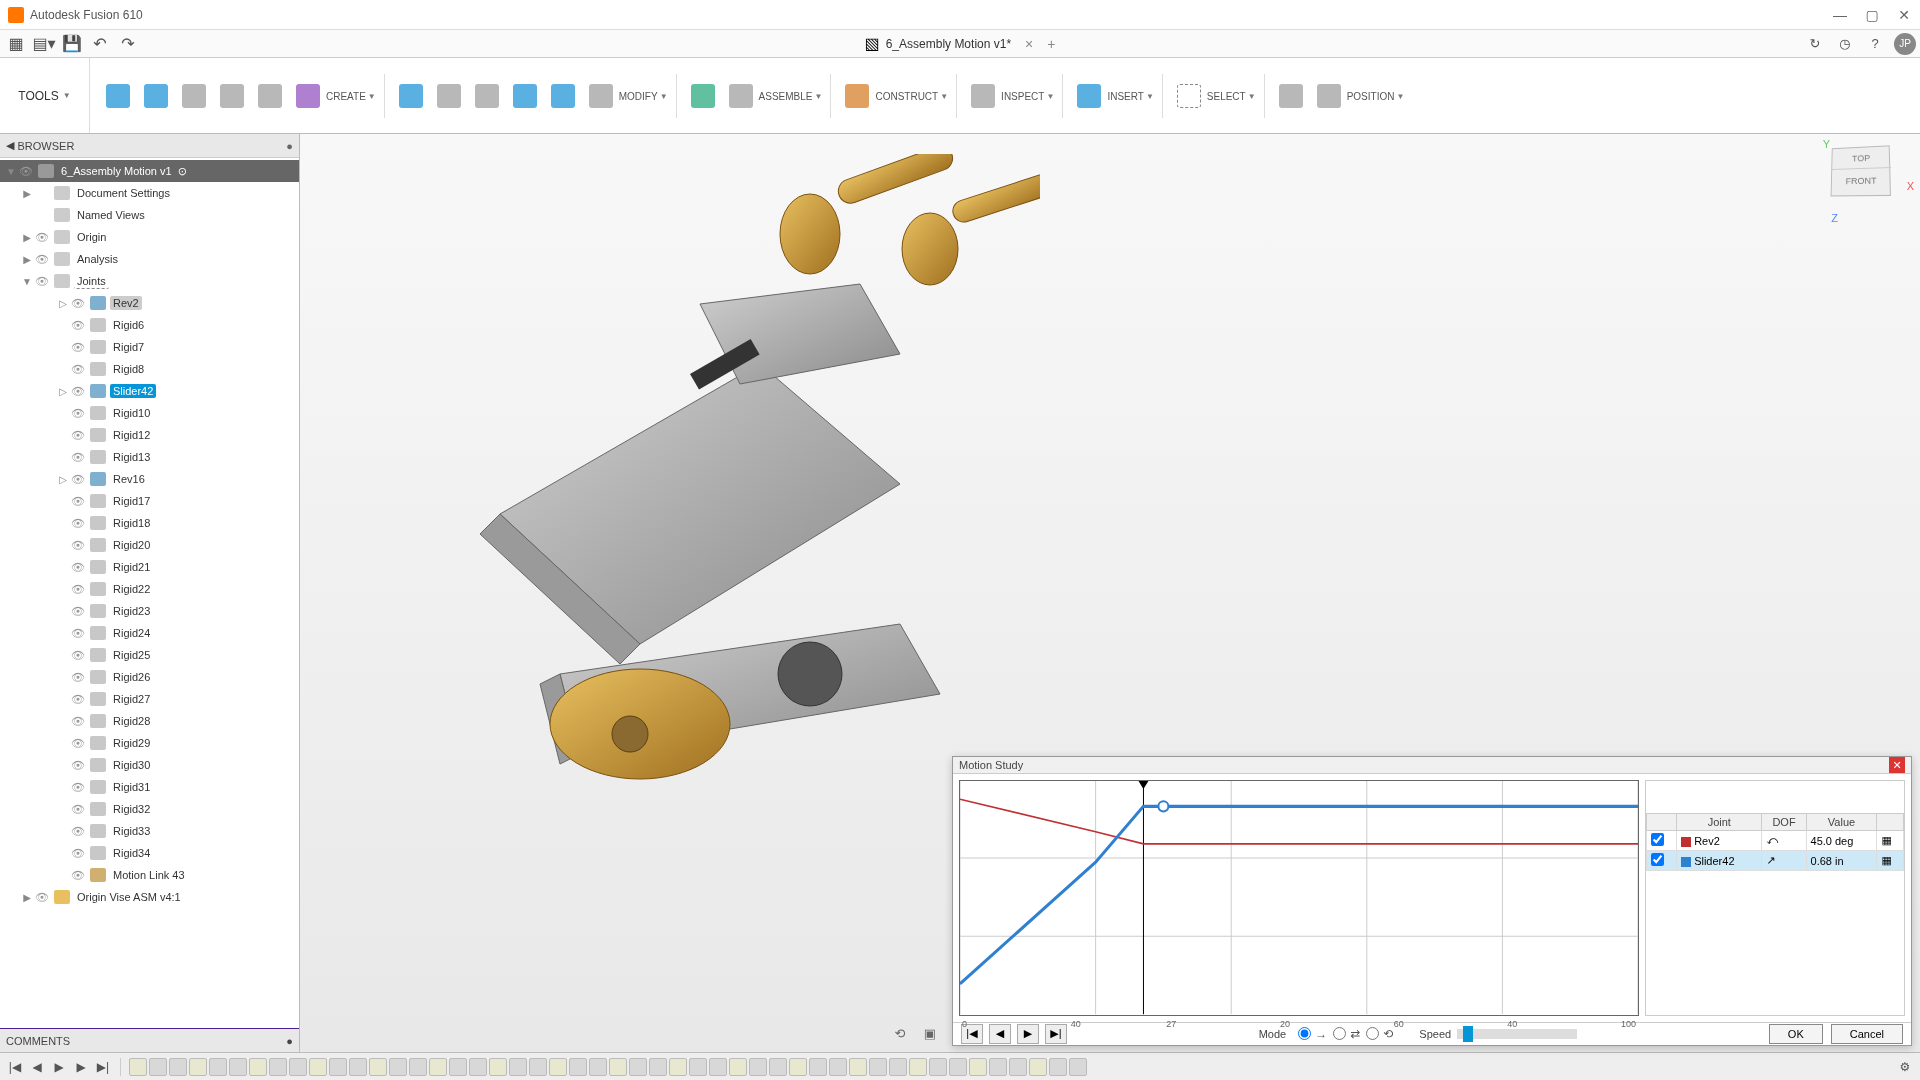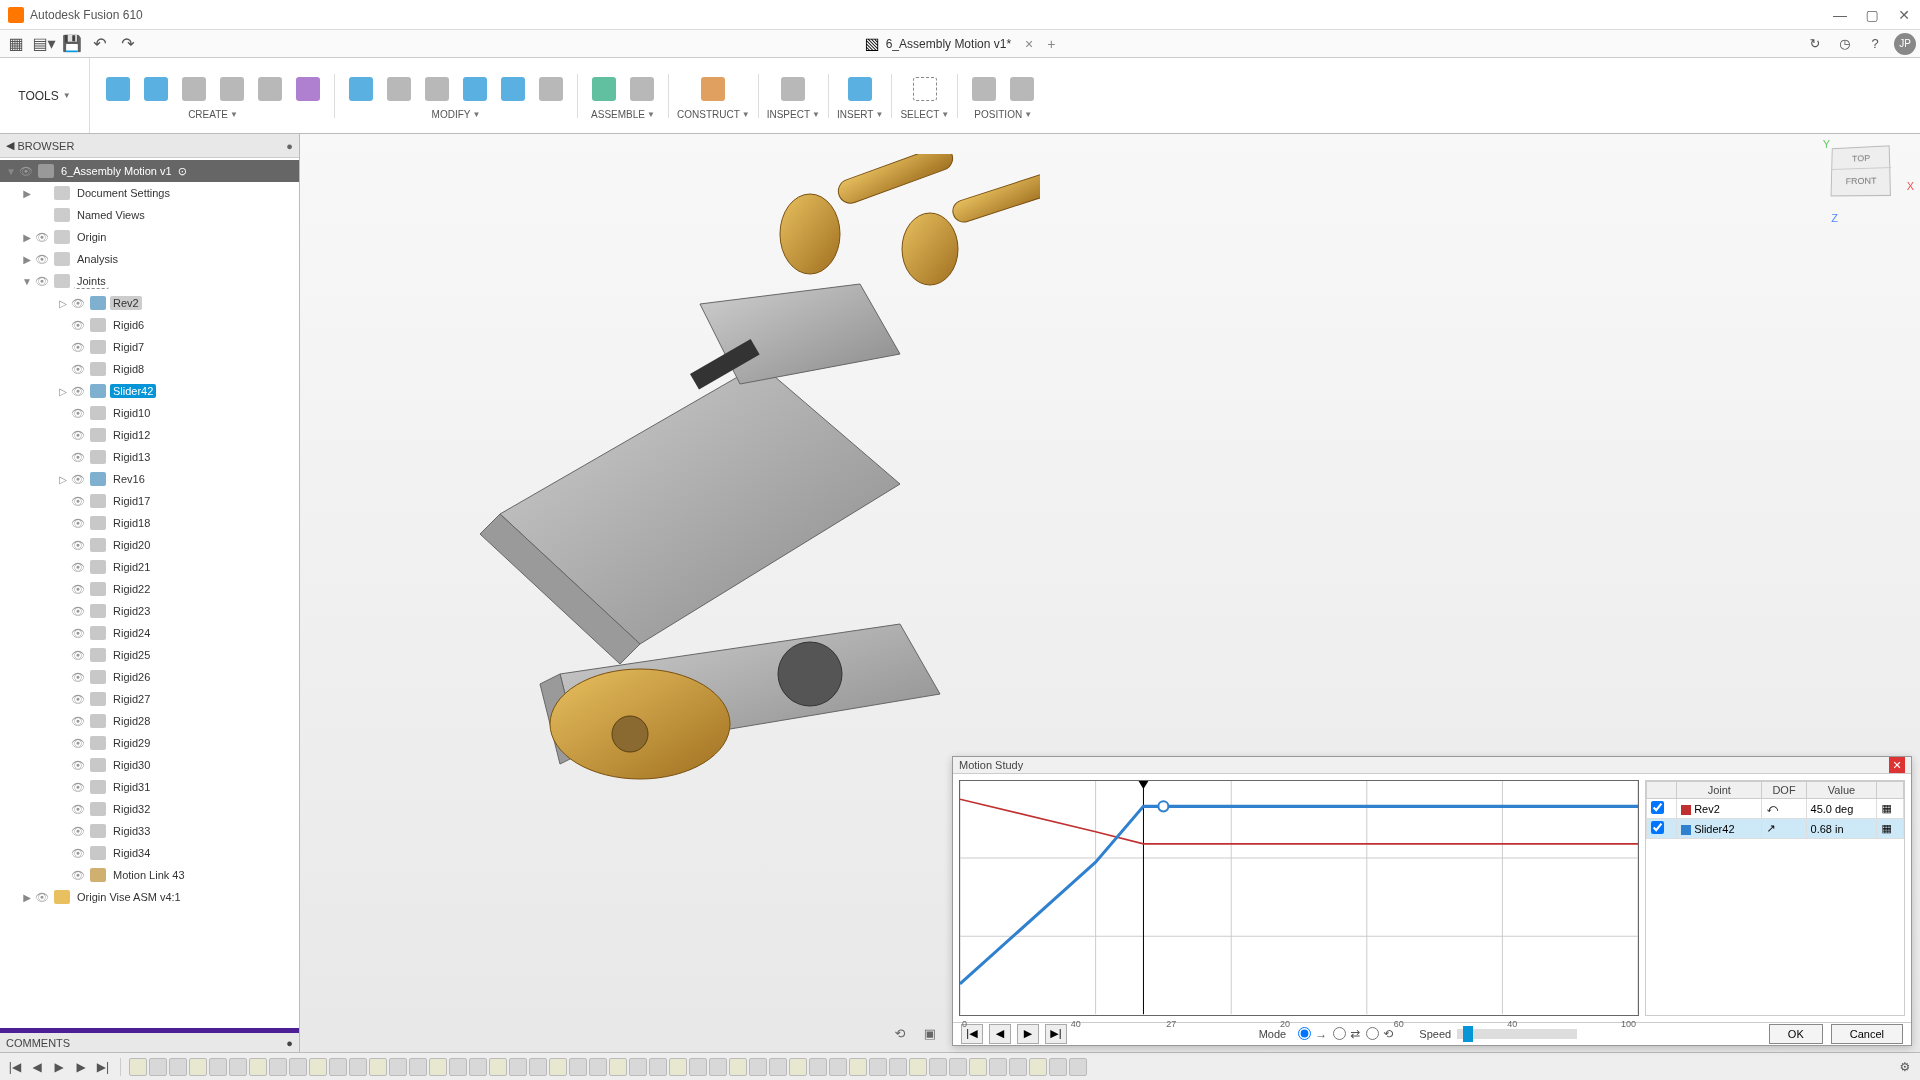--- a/index.html
+++ b/index.html
@@ -23,21 +23,21 @@
 .quickbar .right-icons .avatar { background:#888; color:#fff; font-size:10px; }
 
 
 .ribbon { height: 76px; background: #fff; border-bottom: 1px solid #bbb; display:flex; }
 .workspace-sel { width:90px; border-right:1px solid #ddd; display:flex; align-items:center; justify-content:center; gap:4px; font-size:12px; color:#333; cursor:pointer;}
 .ribbon-tabs-wrap { flex:1; display:flex; flex-direction:column; }
 .ribbon-tabs { height:22px; display:flex; padding-left:20px; gap:24px; align-items:flex-end; }
 .ribbon-tab { font-size:11px; color:#666; padding-bottom:3px; cursor:pointer; }
 .ribbon-tab.active { color:#0696d7; border-bottom:2px solid #0696d7; }
 .ribbon-tools { flex:1; display:flex; align-items:center; padding:0 6px; }
-.tool-group { display:flex; flex-direction:column; align-items:center; padding:0 4px; height:100%; justify-content:center; position:relative; }
+.tool-group { display:flex; flex-direction:row; align-items:center; padding:0 4px; height:100%; justify-content:center; position:relative; }
 .tool-icons { display:flex; gap:2px; }
 .tool-btn { width:36px; height:36px; display:flex; align-items:center; justify-content:center; cursor:pointer; border-radius:3px; }
 .tool-btn .shape { width:24px; height:24px; border-radius:3px; }
 .tool-label { font-size:10px; color:#555; margin-top:2px; display:flex; align-items:center; gap:2px;}
 .caret { font-size:8px; color:#777; }
 .divider { width:1px; height:44px; background:#ddd; margin:0 4px; align-self:center;}
 
 
 .browser { position:absolute; left:0; top:134px; width:300px; bottom:28px; background:#fff; border-right:1px solid #bbb; display:flex; flex-direction:column; z-index:5; }
 .browser-header { height:24px; background:#e8e8e8; border-bottom:1px solid #ccc; display:flex; align-items:center; padding:0 6px; font-size:11px; color:#444; }
@@ -48,21 +48,21 @@
 .tree-row .expander { width:14px; text-align:center; color:#888; font-size:10px;}
 .tree-row .eye { width:16px; color:#999; font-size:11px; text-align:center;}
 .tree-row .nodeicon { width:16px; height:14px; margin:0 4px; border-radius:2px;}
 .tree-row .nodelabel { padding:1px 3px; border-radius:2px;}
 .tree-row.rev2 .nodelabel { background:#ccc; }
 .tree-row.slider42 .nodelabel { background:#0696d7; color:#fff; }
 .indent0 { padding-left: 4px; }
 .indent1 { padding-left: 20px; }
 .indent3 { padding-left: 56px; }
 
-.comments-footer { height:24px; background:#e8e8e8; border-top:5px solid #4c1d95; display:flex; align-items:center; padding:0 6px; font-size:11px; color:#444;}
+.comments-footer { height:24px; background:#e8e8e8; border-top:1px solid #4c1d95; display:flex; align-items:center; padding:0 6px; font-size:11px; color:#444;}
 .comments-footer .collapse-btn { margin-left:auto; cursor:pointer;}
 
 
 .viewport { position:absolute; left:0; right:0; top:134px; bottom:28px; background:linear-gradient(#f8f8f8,#e8e8e8); }
 .viewcube { position:absolute; right:20px; top:12px; width:70px; height:70px; }
 .viewcube .cube { width:60px; height:50px; background:#eee; border:1px solid #bbb; position:relative; transform:perspective(200px) rotateX(10deg) rotateY(-10deg);}
 .viewcube .face { position:absolute; font-size:9px; color:#777; display:flex; align-items:center; justify-content:center;}
 .viewcube .top { width:60px; height:22px; top:0; left:0; border-bottom:1px solid #ccc;}
 .viewcube .front { width:60px; height:28px; bottom:0; left:0;}
 .axis-y { position:absolute; right:90px; top:4px; color:#6c6; font-size:11px;}
@@ -77,21 +77,21 @@
 
 
 .motion-panel { position:absolute; right:8px; bottom:34px; width:960px; height:290px; background:#fff; border:1px solid #999; box-shadow:0 2px 8px rgba(0,0,0,.2); z-index:20; display:flex; flex-direction:column;}
 .motion-titlebar { height:22px; background:#f0f0f0; border-bottom:1px solid #ccc; display:flex; align-items:center; padding:0 6px; font-size:11px; color:#444;}
 .motion-titlebar .close { margin-left:auto; width:16px; height:16px; background:#d33; color:#fff; font-size:11px; display:flex; align-items:center; justify-content:center; cursor:pointer;}
 .motion-body { flex:1; display:flex; }
 .motion-graph { flex:1; border:1px solid #666; margin:6px; position:relative; background:#fff;}
 .motion-graph svg { width:100%; height:100%; }
 .motion-xlabels { position:absolute; bottom:-14px; left:0; right:0; display:flex; justify-content:space-between; font-size:9px; color:#666; padding:0 2px;}
 .motion-table { width:260px; margin:6px 6px 6px 0; border:1px solid #ccc; font-size:11px;}
-.motion-table table { width:100%; border-collapse:collapse;}
+.motion-table table { width:100%; border-collapse:collapse;margin-top:32px;}
 .motion-table th { background:#f0f0f0; border:1px solid #ccc; padding:2px 4px; font-weight:normal; color:#444;}
 .motion-table td { border:1px solid #ddd; padding:2px 4px;}
 .motion-table tr.selected { background:#cde8f7;}
 .motion-table .swatch { width:10px; height:10px; display:inline-block; vertical-align:middle;}
 .motion-controls { height:30px; border-top:1px solid #ccc; display:flex; align-items:center; padding:0 8px; gap:6px;}
 .motion-controls .pbtn { width:22px; height:20px; border:1px solid #aaa; background:#eee; display:flex; align-items:center; justify-content:center; font-size:11px; cursor:pointer;}
 .motion-controls .mode-label { font-size:11px; color:#444; margin-left:auto; margin-right:6px;}
 .motion-controls .radio { display:flex; align-items:center; gap:4px; font-size:12px; color:#555; cursor:pointer;}
 .motion-controls .radio input { margin:0;}
 .motion-controls .speed-label { font-size:11px; color:#444; margin-left:20px;}

